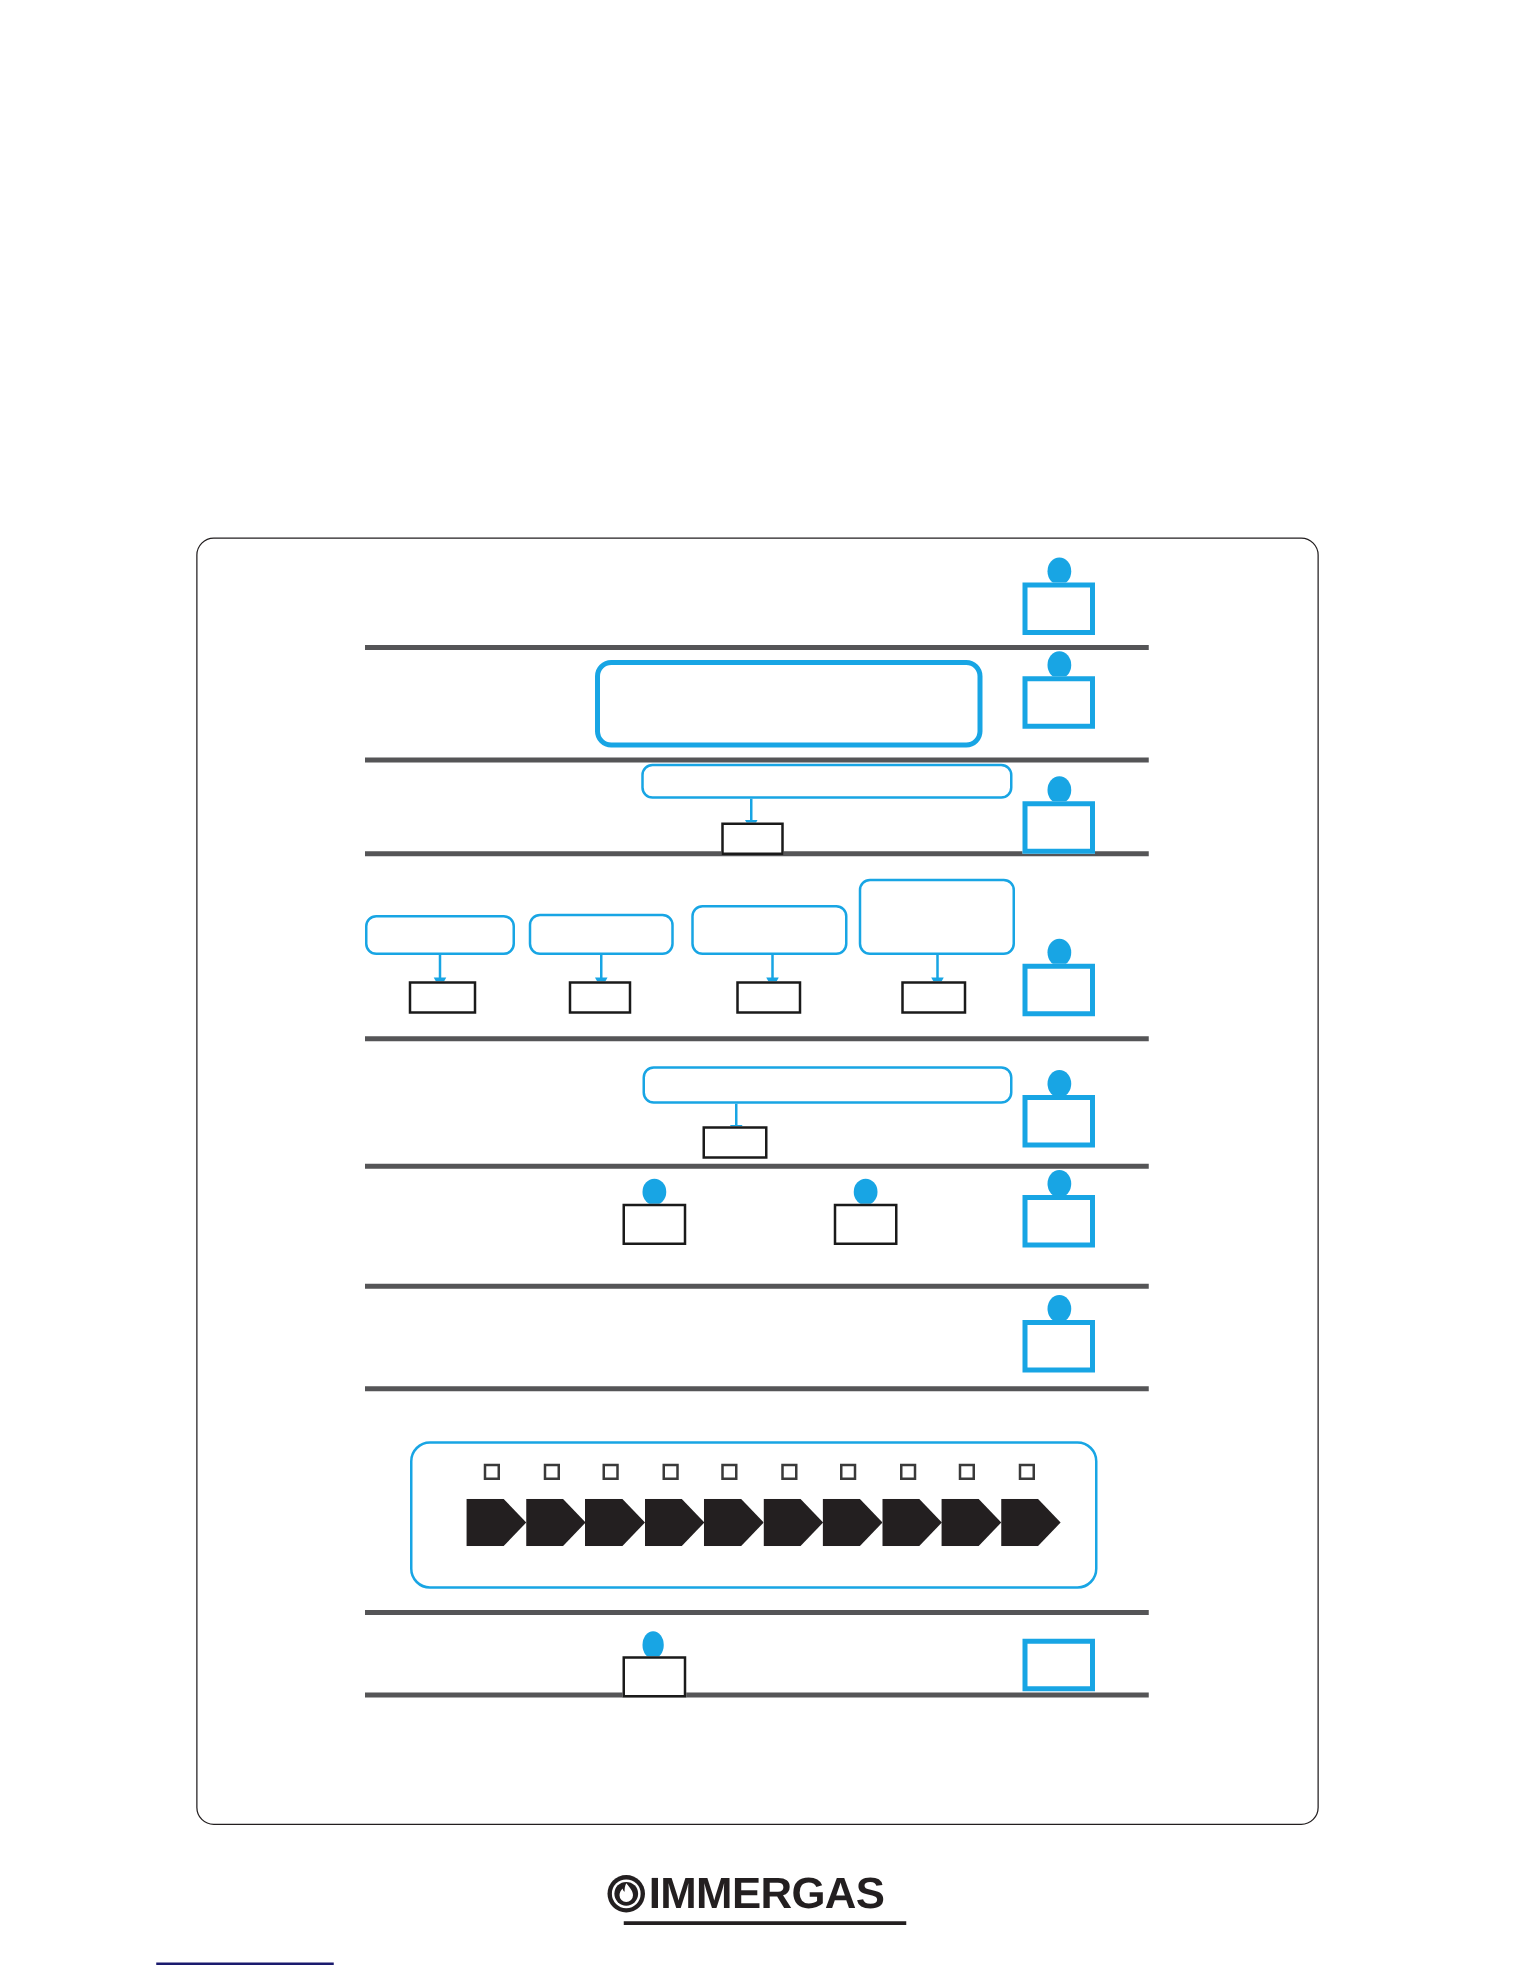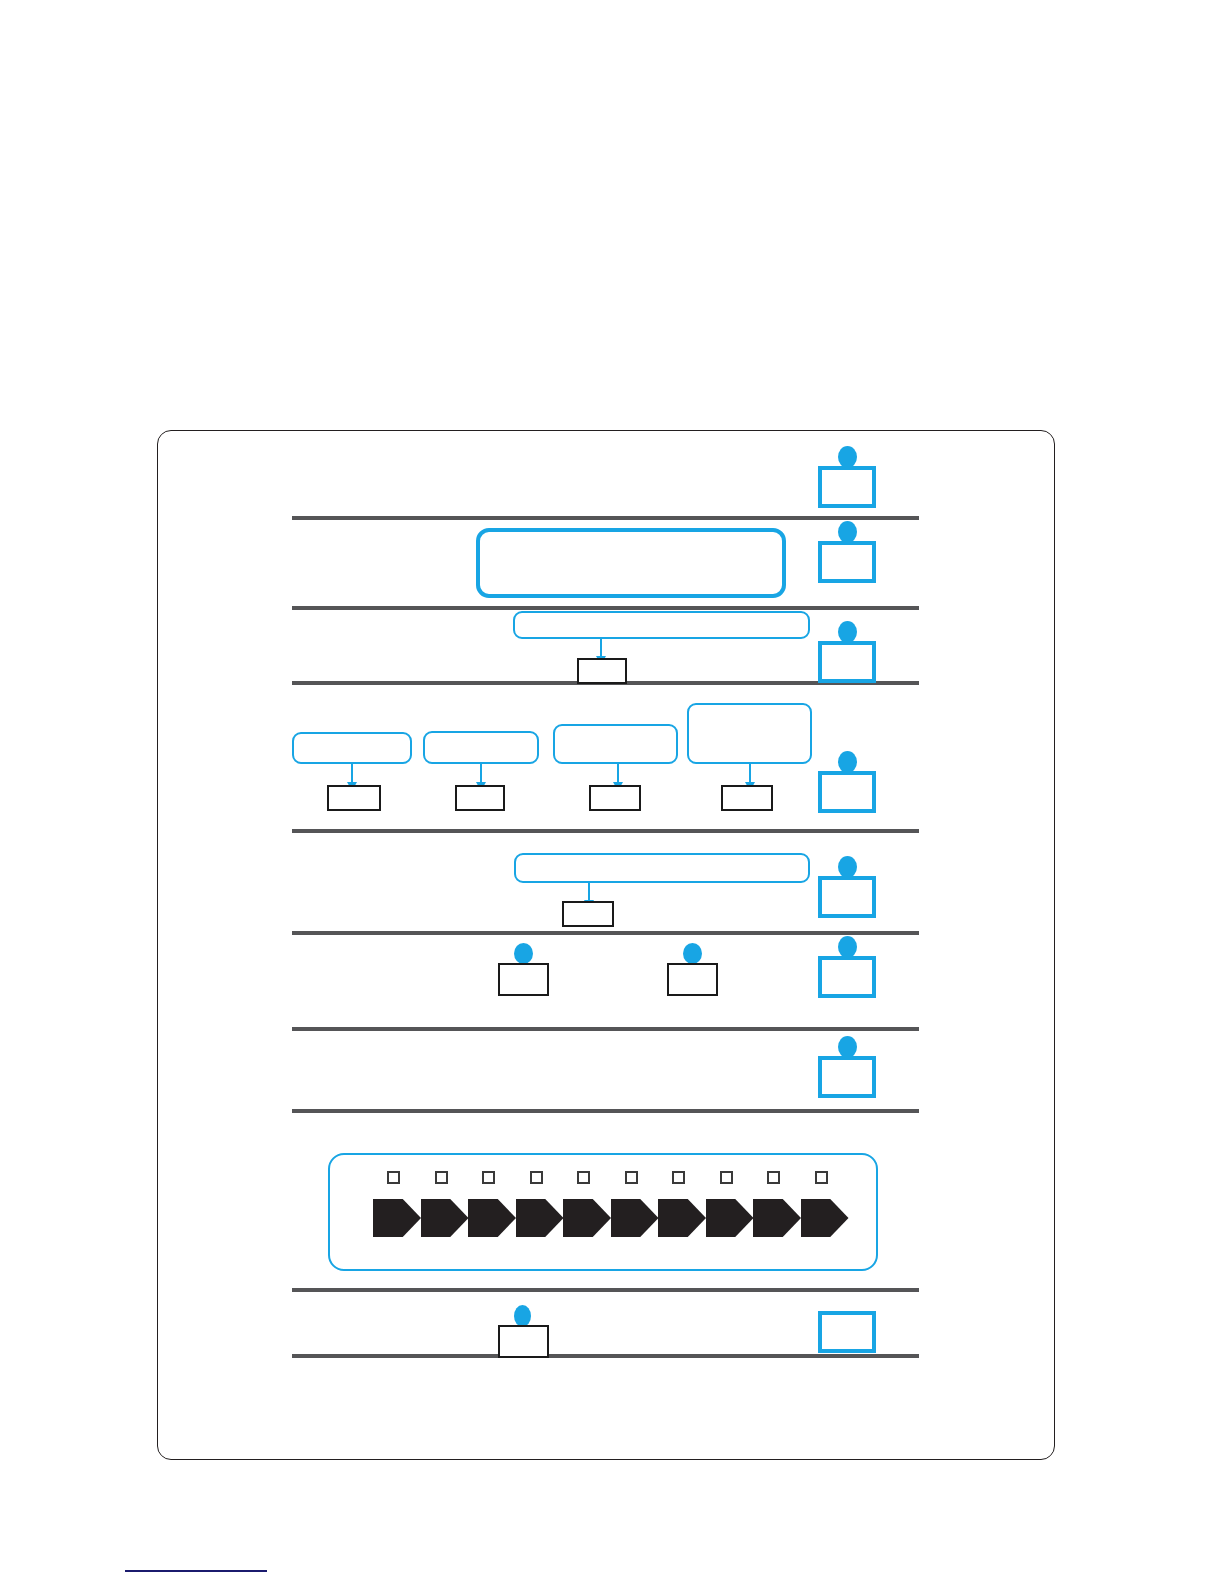--- a/index.html
+++ b/index.html
@@ -338,16 +338,28 @@
 
     <div class="person black" style="left:340px; top:874px; width:51px; height:53px;">
       <div class="dot" style="left:16px; top:0px; width:17px; height:22px;"></div>
       <div class="body" style="left:0px; top:20px; width:51px; height:33px;"></div>
     </div>
 
     <div class="blue-box" style="left:660px; top:880px; width:58px; height:42px; border-width:4.5px; border-radius:0;"></div>
 
   </div>
 
+  <div id="logo-block">
+    <div id="logo-row">
+      <svg id="logo-mark" viewBox="0 0 32 32" xmlns="http://www.w3.org/2000/svg">
+        <circle cx="16" cy="16" r="15" fill="#231f20"></circle>
+        <circle cx="16" cy="16" r="11.5" fill="#ffffff"></circle>
+        <circle cx="16" cy="16" r="9.5" fill="#231f20"></circle>
+        <path d="M16 7.5 c 3.4 4.0 5.4 6.4 5.4 9.6 a 5.4 5.4 0 0 1 -10.8 0 c 0 -2.2 1.2 -3.8 2.4 -5.4 c 0.3 1.3 0.9 2.1 1.7 2.6 c -0.2 -2.6 0.3 -4.6 1.3 -6.8 z" fill="#ffffff"></path>
+      </svg>
+      <span id="logo-word">IMMERGAS</span>
+    </div>
+    <div id="logo-underline"></div>
+  </div>
 
   <div id="footer-rule"></div>
 
 </div>
 
 </body></html>

